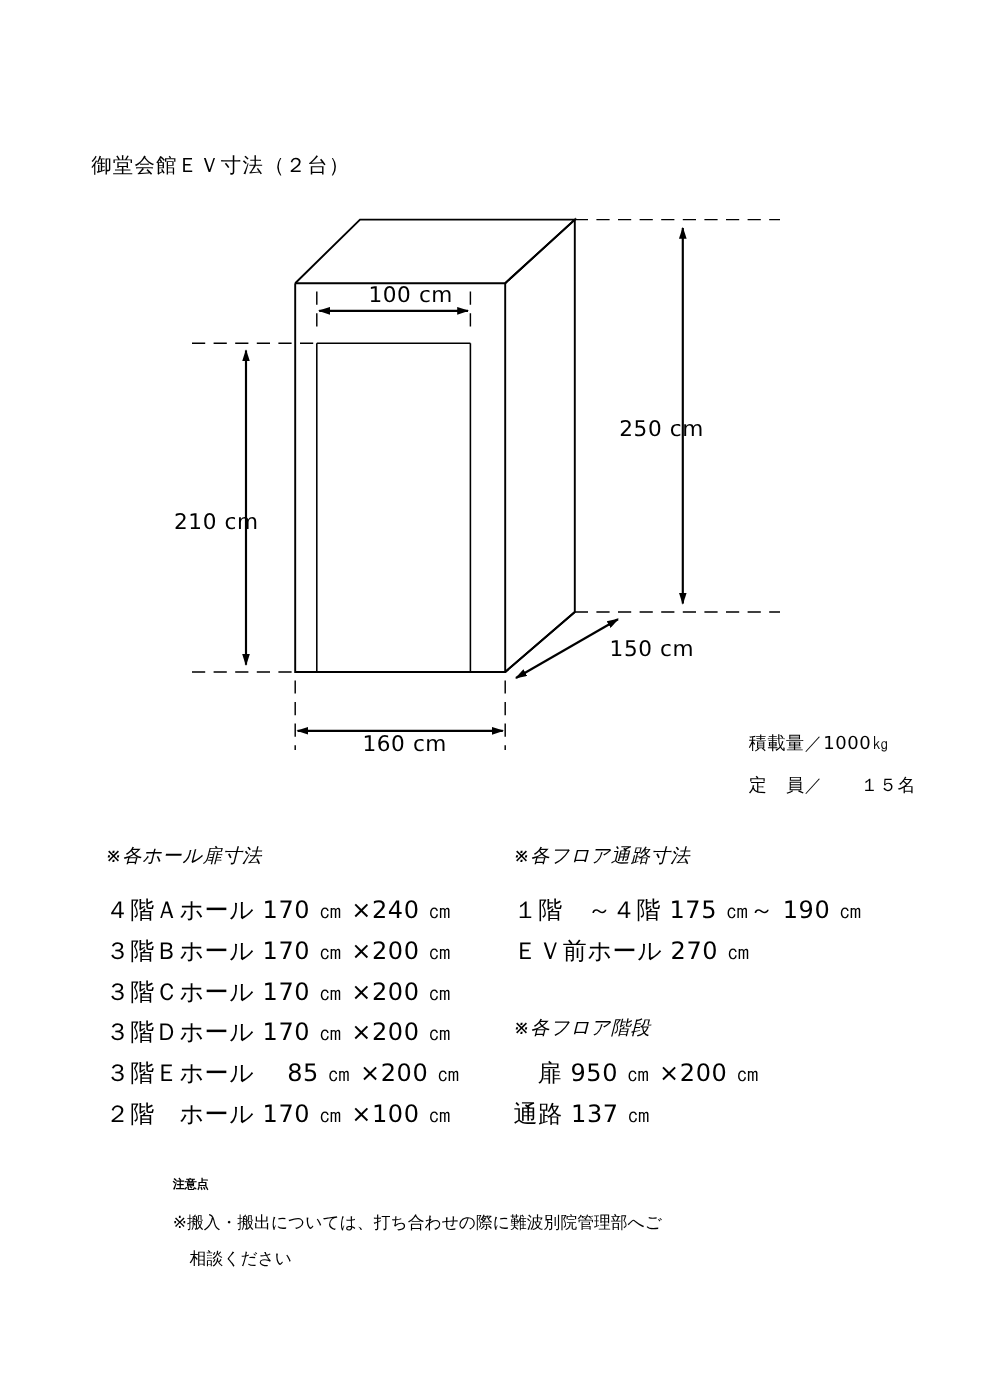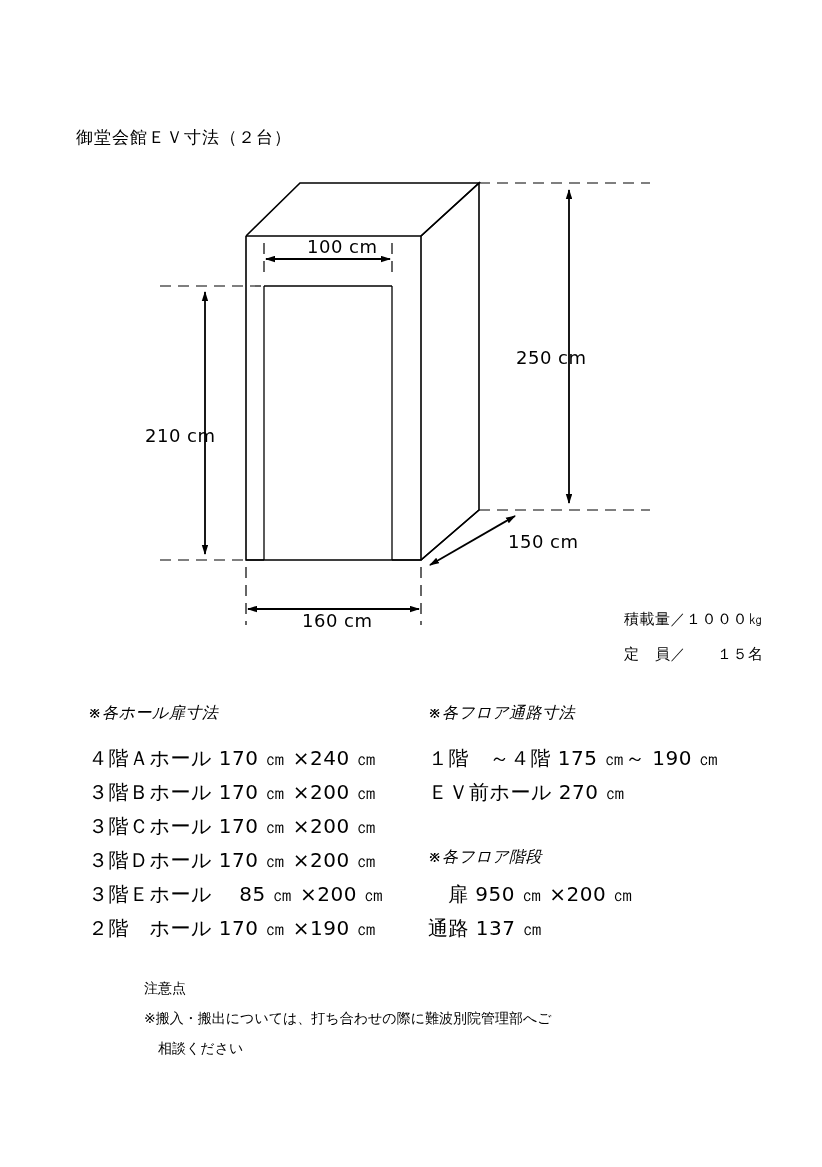--- a/index.html
+++ b/index.html
@@ -56,22 +56,23 @@
     font-style: italic;
   }
   .list-row {
     position: absolute;
     font-size: 20px;
     white-space: nowrap;
     letter-spacing: 0.5px;
   }
   .note-heading {
     position: absolute;
-    font-size: 14px;
+    font-size: 10px;
     white-space: nowrap;
+    font-weight: bold;
   }
   .note-row {
     position: absolute;
     font-size: 14px;
     white-space: nowrap;
   }
 </style>
 </head>
 <body>
 
@@ -143,31 +144,31 @@
   <div class="dim-label" style="left:307px; top:236px;">100 cm</div>
 
   <div class="dim-label" style="left:516px; top:347px;">250 cm</div>
 
   <div class="dim-label" style="left:145px; top:425px;">210 cm</div>
 
   <div class="dim-label" style="left:508px; top:531px;">150 cm</div>
 
   <div class="dim-label" style="left:302px; top:610px;">160 cm</div>
 
-  <div class="capacity" style="left:624px; top:610px;">積載量／１０００㎏</div>
+  <div class="capacity" style="left:624px; top:610px;">積載量／1000㎏</div>
   <div class="capacity" style="left:624px; top:645px;">定　員／　　１５名</div>
 
   <div class="col-heading" style="left:88px; top:703px;">※各ホール扉寸法</div>
 
   <div class="list-row" style="left:88px; top:745px;">４階Ａホール 170 ㎝ ×240 ㎝</div>
   <div class="list-row" style="left:88px; top:779px;">３階Ｂホール 170 ㎝ ×200 ㎝</div>
   <div class="list-row" style="left:88px; top:813px;">３階Ｃホール 170 ㎝ ×200 ㎝</div>
   <div class="list-row" style="left:88px; top:847px;">３階Ｄホール 170 ㎝ ×200 ㎝</div>
   <div class="list-row" style="left:88px; top:881px;">３階Ｅホール　 85 ㎝ ×200 ㎝</div>
-  <div class="list-row" style="left:88px; top:915px;">２階　ホール 170 ㎝ ×190 ㎝</div>
+  <div class="list-row" style="left:88px; top:915px;">２階　ホール 170 ㎝ ×100 ㎝</div>
 
   <div class="col-heading" style="left:428px; top:703px;">※各フロア通路寸法</div>
   <div class="list-row" style="left:428px; top:745px;">１階　～４階 175 ㎝～ 190 ㎝</div>
   <div class="list-row" style="left:428px; top:779px;">ＥＶ前ホール 270 ㎝</div>
 
   <div class="col-heading" style="left:428px; top:847px;">※各フロア階段</div>
   <div class="list-row" style="left:448px; top:881px;">扉 950 ㎝ ×200 ㎝</div>
   <div class="list-row" style="left:428px; top:915px;">通路 137 ㎝</div>
 
   <div class="note-heading" style="left:144px; top:980px;">注意点</div>

